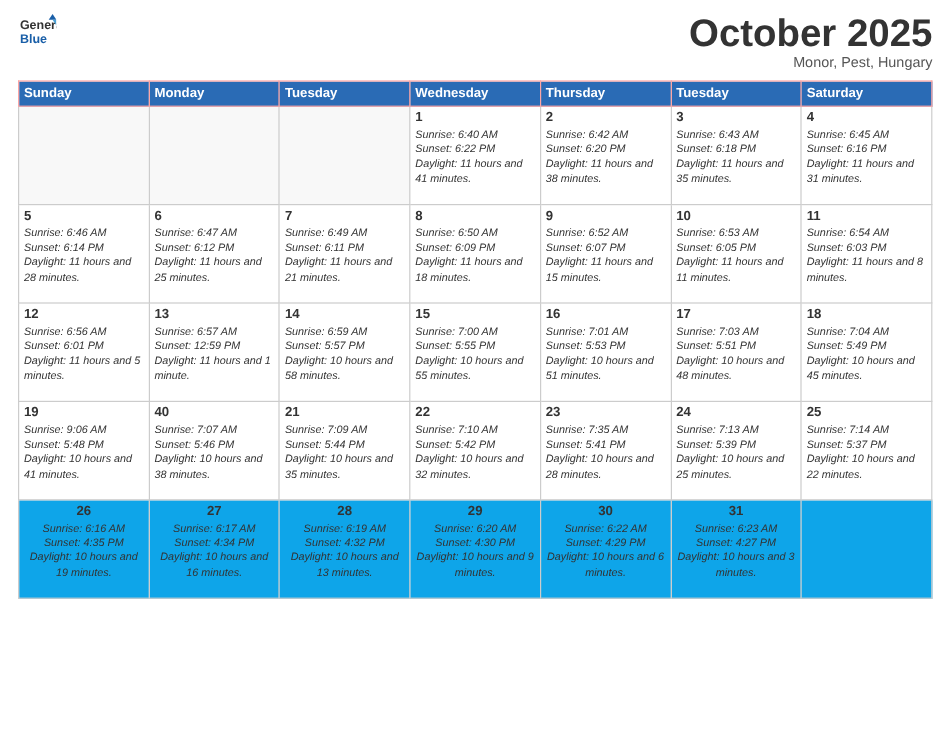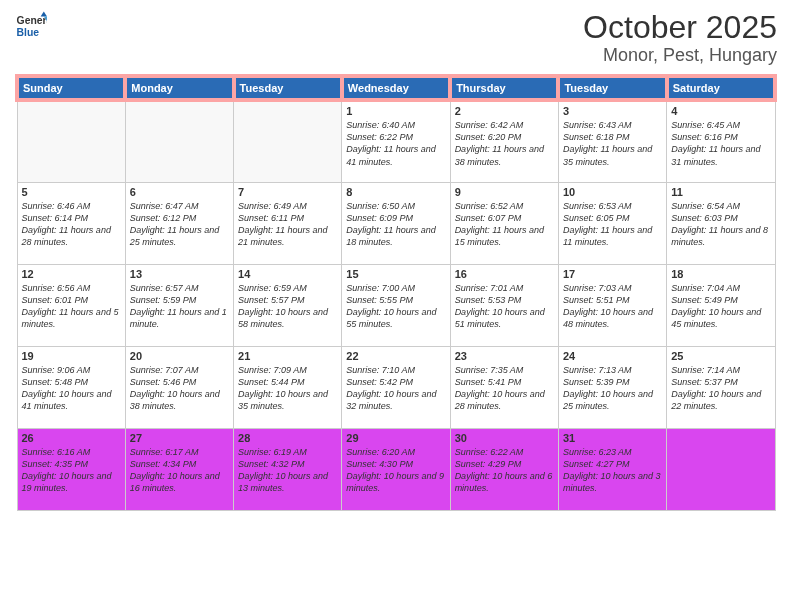--- a/index.html
+++ b/index.html
@@ -28,53 +28,54 @@
     }
     .logo-icon {
       width: 32px;
       height: 32px;
     }
     .title-block {
       text-align: right;
     }
     .calendar-title {
       font-size: 32px;
-      font-weight: normal;
+      font-weight: bold;
       color: #333;
       line-height: 1.1;
     }
     .calendar-subtitle {
-      font-size: 18px;
+      font-size: 12px;
       color: #555;
     }
     table {
       width: 100%;
       border-collapse: collapse;
       table-layout: fixed;
     }
     thead tr th {
       background: #2a6bb5;
       color: #fff;
       font-size: 11px;
       font-weight: bold;
       padding: 4px 4px;
       text-align: left;
-      border: 4px solid #fca5a5;
+      border: 1px solid #fca5a5;
     }
     tbody tr td {
       border: 1px solid #ccc;
       vertical-align: top;
       padding: 3px 4px;
       height: 82px;
       font-size: 9.5px;
       color: #333;
       background: #fff;
     }
     tbody tr:last-child td {
-      background: #d946ef;
+      background: #0ea5e9;
+      text-align: center;
     }
     .day-number {
       font-size: 11px;
       font-weight: bold;
       color: #333;
       display: block;
       margin-bottom: 2px;
     }
     .day-info {
       font-size: 9px;
@@ -206,21 +207,21 @@
           <td>
             <span class="day-number">12</span>
             <div class="day-info">Sunrise: 6:56 AM
 Sunset: 6:01 PM
 Daylight: 11 hours
 and 5 minutes.</div>
           </td>
           <td>
             <span class="day-number">13</span>
             <div class="day-info">Sunrise: 6:57 AM
-Sunset: 5:59 PM
+Sunset: 12:59 PM
 Daylight: 11 hours
 and 1 minute.</div>
           </td>
           <td>
             <span class="day-number">14</span>
             <div class="day-info">Sunrise: 6:59 AM
 Sunset: 5:57 PM
 Daylight: 10 hours
 and 58 minutes.</div>
           </td>
@@ -255,21 +256,21 @@
         </tr>
         <tr>
           <td>
             <span class="day-number">19</span>
             <div class="day-info">Sunrise: 9:06 AM
 Sunset: 5:48 PM
 Daylight: 10 hours
 and 41 minutes.</div>
           </td>
           <td>
-            <span class="day-number">20</span>
+            <span class="day-number">40</span>
             <div class="day-info">Sunrise: 7:07 AM
 Sunset: 5:46 PM
 Daylight: 10 hours
 and 38 minutes.</div>
           </td>
           <td>
             <span class="day-number">21</span>
             <div class="day-info">Sunrise: 7:09 AM
 Sunset: 5:44 PM
 Daylight: 10 hours

